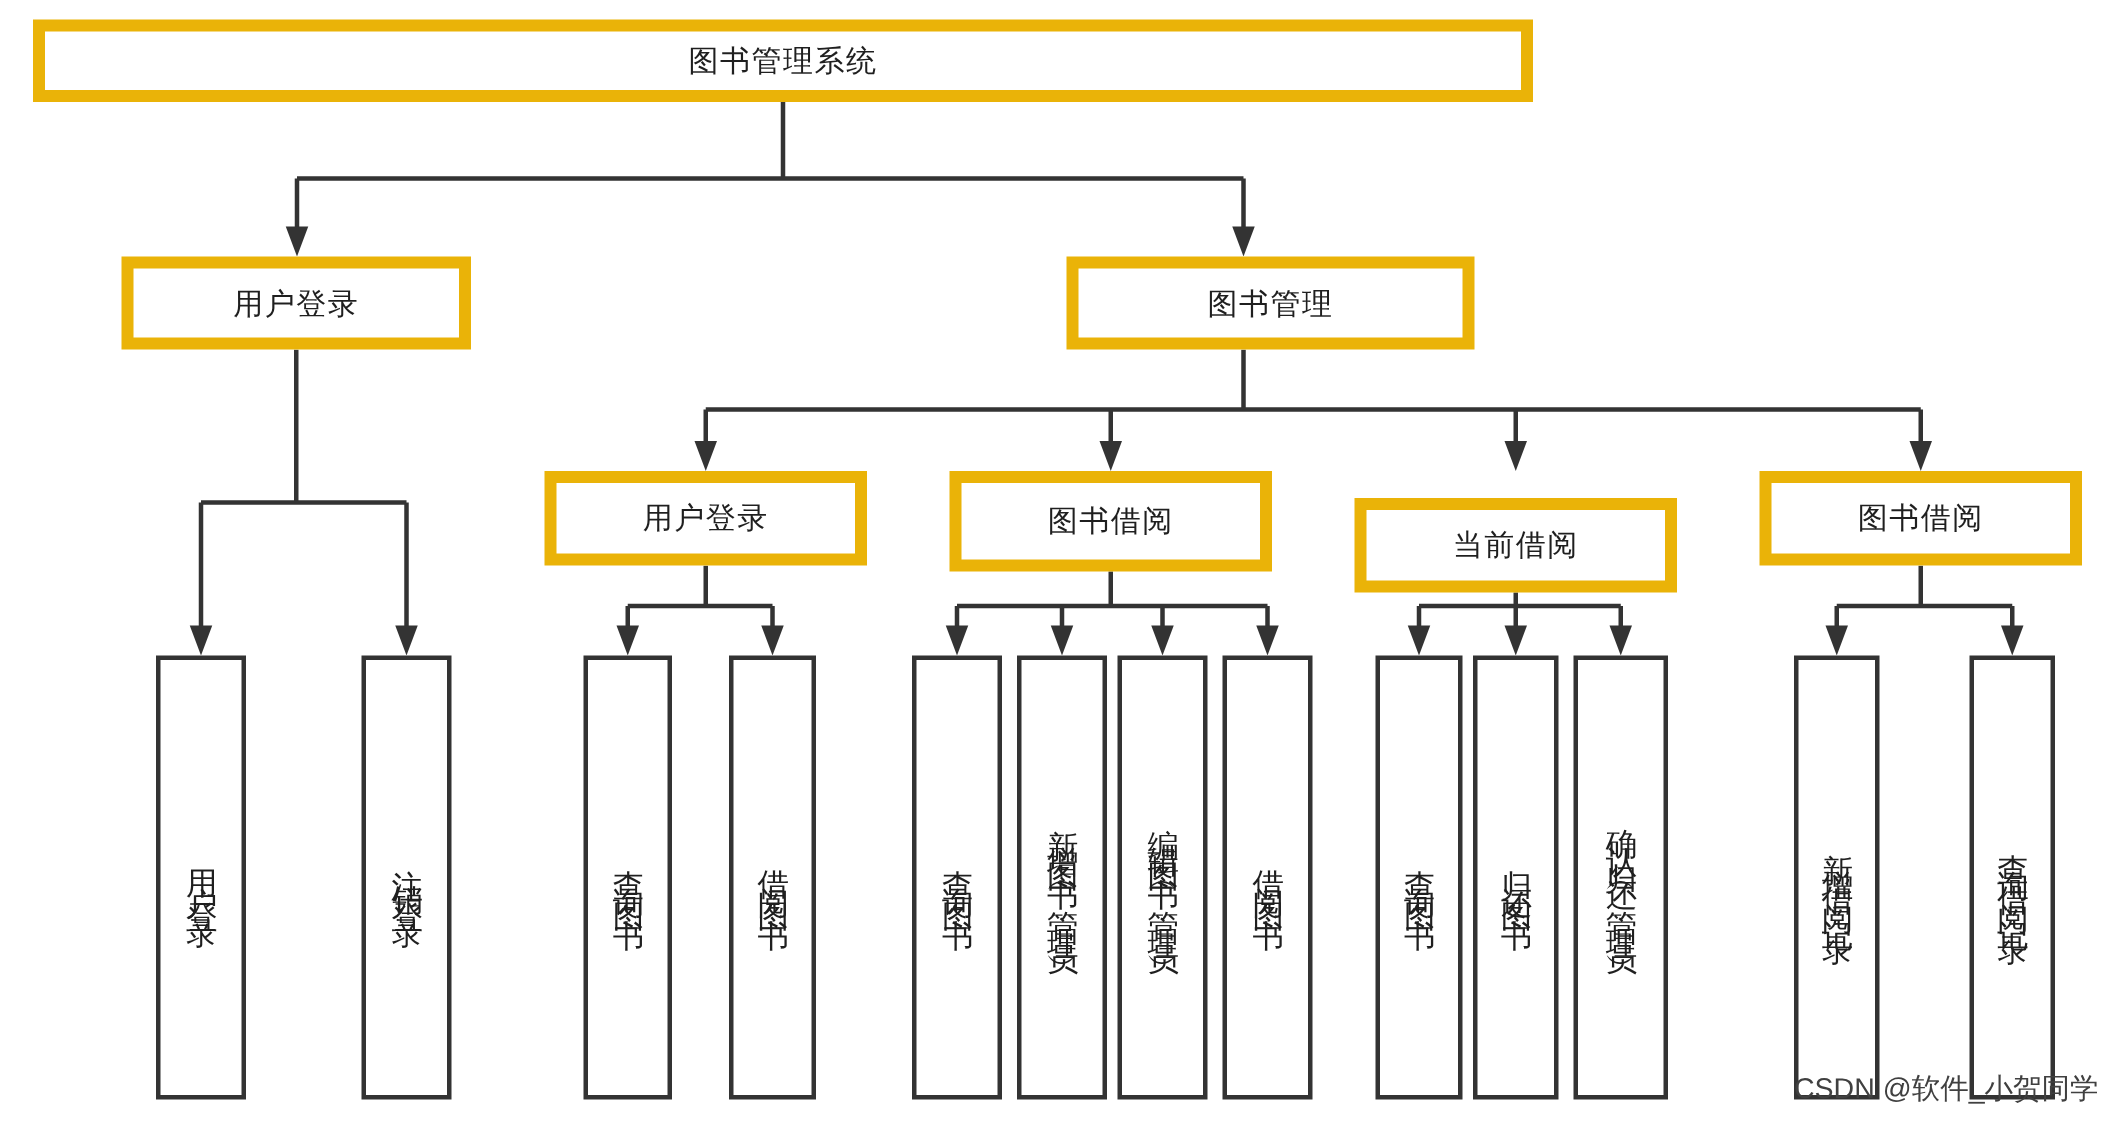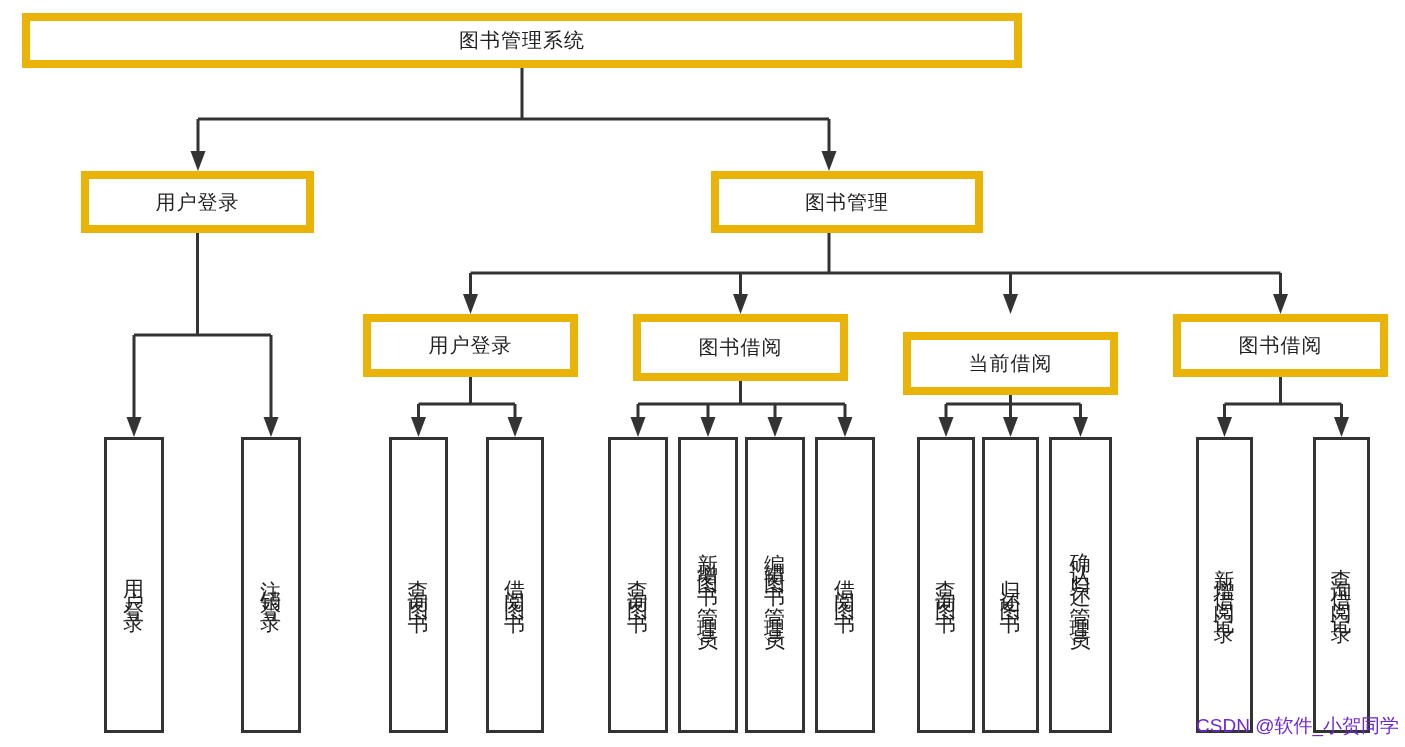--- a/index.html
+++ b/index.html
@@ -52,21 +52,21 @@
     font-size: 21px;
     letter-spacing: 11px;
     line-height: 1;
     white-space: nowrap;
   }
   .watermark {
     position: absolute;
     right: 6px;
     bottom: 8px;
     font-size: 19px;
-    color: #6d28d9;
+    color: #404040;
     z-index: 3;
     white-space: nowrap;
   }
   .cline { stroke: #333333; stroke-width: 3; fill: none; }
   .ahead { fill: #333333; stroke: none; }
 </style>
 </head>
 <body>
 
 <div class="canvas">

